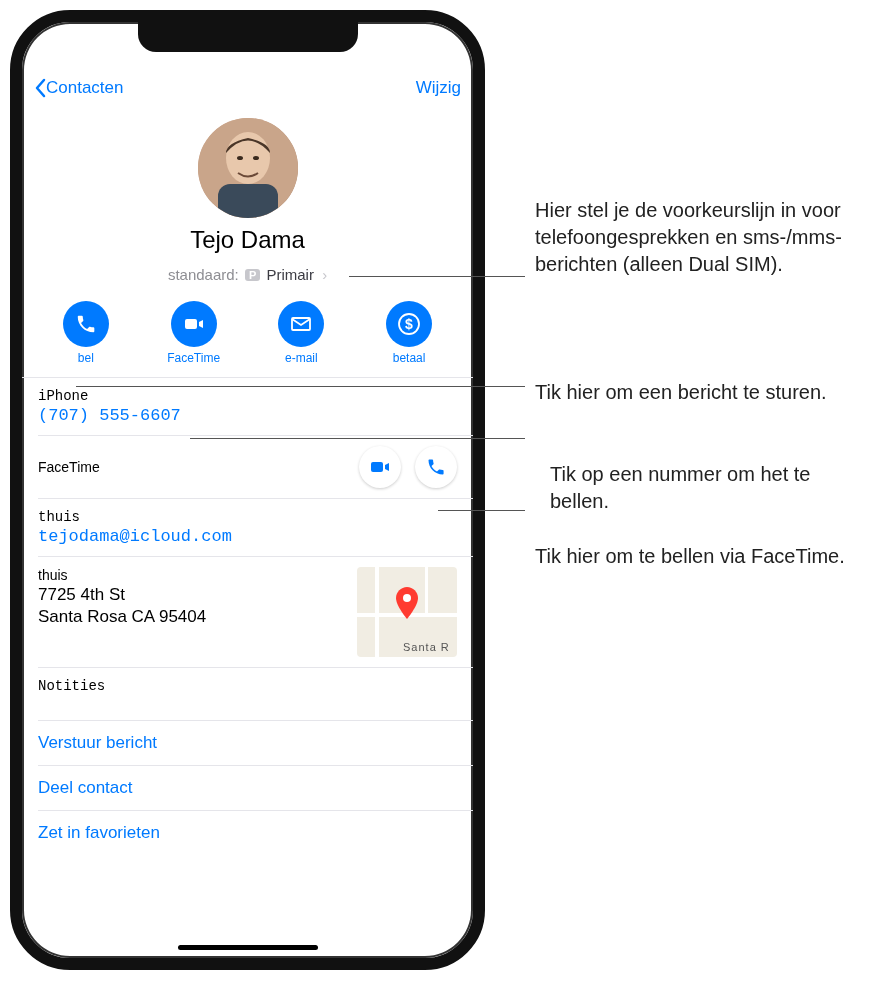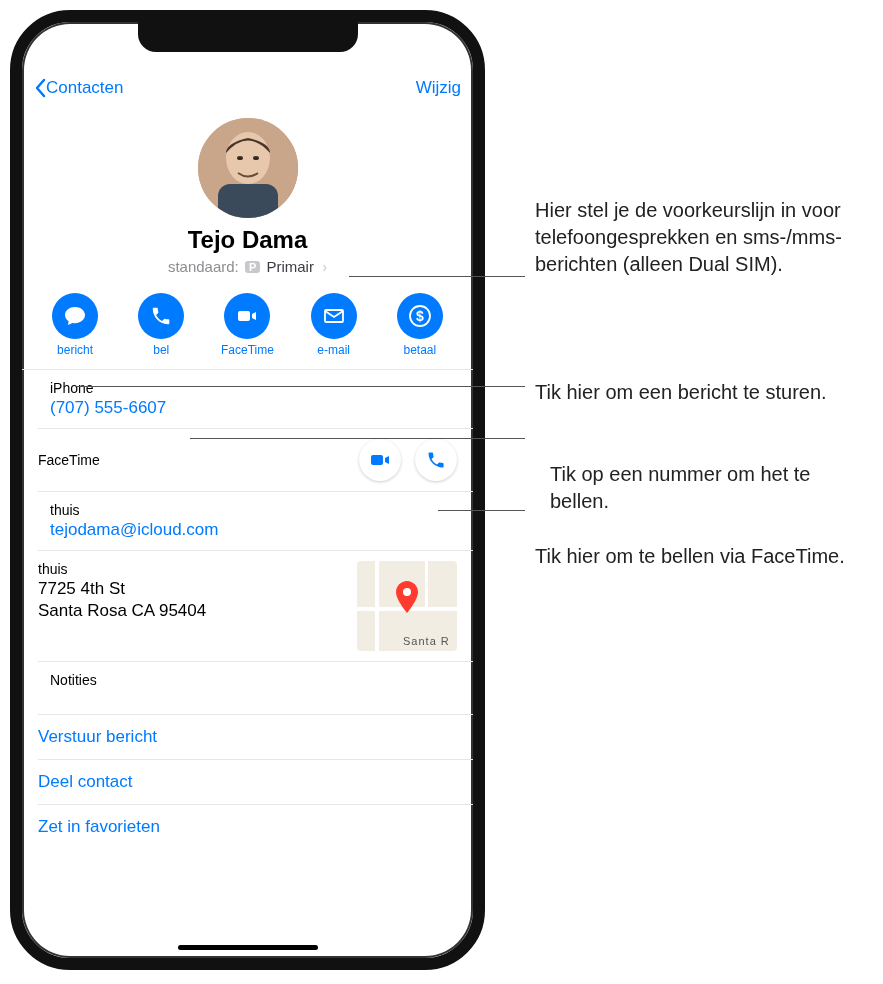--- a/index.html
+++ b/index.html
@@ -57,42 +57,42 @@
   .chevron { width: 12px; height: 20px; }
   .contact-header { text-align: center; padding: 8px 0 6px; }
   .avatar {
     width: 100px; height: 100px; border-radius: 50%;
     background: linear-gradient(135deg,#d8b098,#a07860);
     margin: 0 auto 8px;
     overflow: hidden;
     position: relative;
   }
   .avatar svg { width: 100%; height: 100%; }
-  .contact-name { font-size: 24px; font-weight: 700; }
-  .default-line { color: #8e8e93; font-size: 15px; margin-top: 4px; }
+  .contact-name { font-size: 24px; font-weight: 400; }
+  .default-line { color: #8e8e93; font-size: 15px; margin-top: 12px; }
   .default-line .badge {
     display:inline-block; background:#c7c7cc; color:#fff;
     font-size:11px; padding:0 4px; border-radius:3px;
     font-weight:600; vertical-align:1px; margin:0 2px;
   }
   .default-line .primary { color: #3c3c43; }
   .default-line .chev { color:#c7c7cc; margin-left:4px; }
   .action-row {
     display: flex; justify-content: space-around;
     padding: 12px 10px 12px;
   }
   .action-item { text-align: center; width: 60px; }
   .action-btn {
     width: 46px; height: 46px; border-radius: 50%;
     background: #007aff; margin: 0 auto 4px;
     display: flex; align-items: center; justify-content: center;
   }
   .action-label { font-size: 12px; color: #007aff; }
   .sep { border-top: 1px solid #e5e5ea; }
-  .list-section { padding: 10px 28px; }
+  .list-section { padding: 10px 16px; font-family: Liberation Mono, monospace; }
   .lbl { font-size: 14px; color: #000; }
   .val-link { font-size: 17px; color: #007aff; margin-top: 2px; }
   .val-plain { font-size: 17px; color: #000; margin-top: 2px; }
   .facetime-row {
     display: flex; justify-content: space-between; align-items: center;
     padding: 10px 16px;
   }
   .ft-btns { display: flex; gap: 14px; }
   .ft-btn {
     width: 42px; height: 42px; border-radius: 50%;
@@ -194,28 +194,20 @@
       <span>standaard:</span>
       <span class="badge">P</span>
       <span class="primary">Primair</span>
       <span class="chev">›</span>
     </div>
   </div>
 
   <div class="action-row">
     <div class="action-item">
       <div class="action-btn">
-          <svg width="24" height="24" viewBox="0 0 24 24">
-            <path d="M12 3C6.5 3 2 6.5 2 11c0 2.5 1.4 4.7 3.6 6.2L5 21l4.3-2.1c.9.2 1.8.3 2.7.3 5.5 0 10-3.5 10-8.1S17.5 3 12 3z" fill="#fff"></path>
-          </svg>
-        </div>
-      <div class="action-label">bericht</div>
-    </div>
-    <div class="action-item">
-      <div class="action-btn">
           <svg width="22" height="22" viewBox="0 0 24 24">
             <path d="M6.6 10.8c1.4 2.8 3.8 5.2 6.6 6.6l2.2-2.2c.3-.3.7-.4 1-.2 1.2.4 2.4.6 3.7.6.6 0 1 .4 1 1V20c0 .6-.4 1-1 1C10.6 21 3 13.4 3 4c0-.6.4-1 1-1h3.5c.6 0 1 .4 1 1 0 1.2.2 2.5.6 3.7.1.4 0 .8-.2 1l-2.3 2.1z" fill="#fff"></path>
           </svg>
         </div>
       <div class="action-label">bel</div>
     </div>
     <div class="action-item">
       <div class="action-btn">
           <svg width="24" height="24" viewBox="0 0 24 24">
             <rect x="3" y="7" width="12" height="10" rx="2" fill="#fff"></rect>

